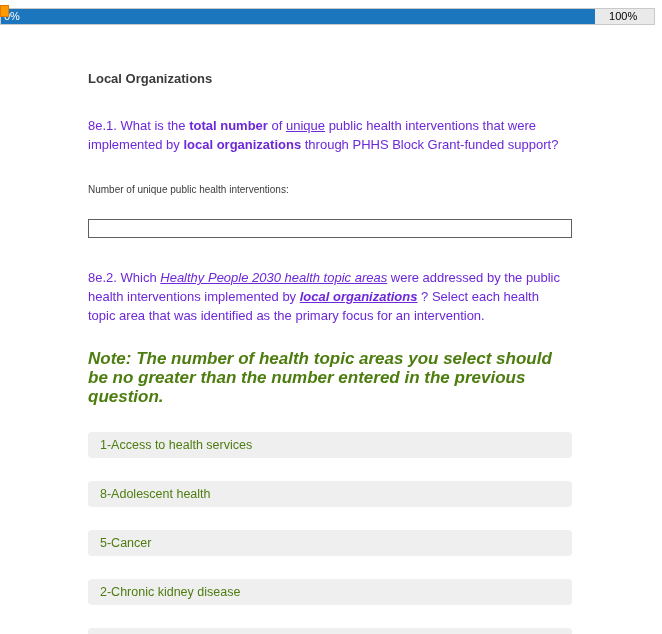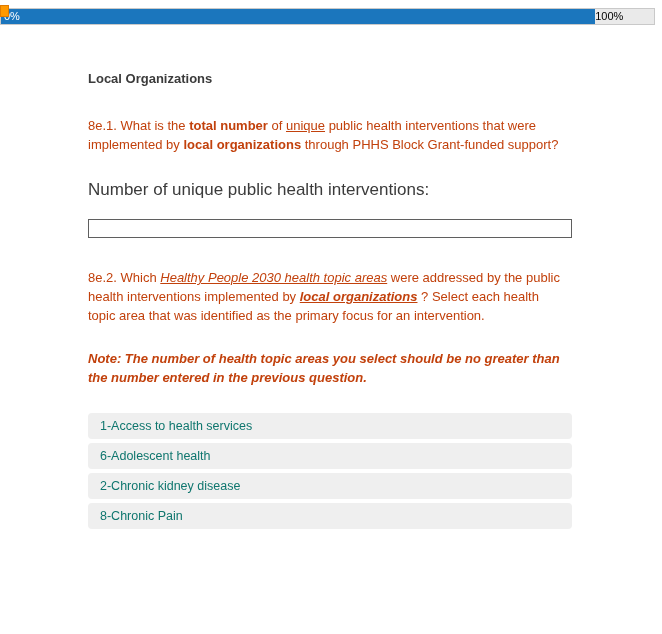--- a/index.html
+++ b/index.html
@@ -41,75 +41,75 @@
     padding-left: 3px;
     box-sizing: border-box;
     white-space: nowrap;
   }
   .bar-rest {
     flex: 1;
     background: #eaeaea;
     color: #000000;
     font-size: 11px;
     line-height: 15px;
-    text-align: left;
+    text-align: center;
     padding-right: 3px;
     white-space: nowrap;
   }
 
   .content { margin: 0 90px 0 88px; }
 
   .section-heading {
     font-size: 13px;
     font-weight: bold;
     color: #3b3b3b;
     margin: 46px 0 0 0;
   }
   .question {
     font-size: 13px;
-    color: #c2410c;
+    color: #6d28d9;
     line-height: 19px;
     margin: 30px 7px 0 0;
   }
   .input-label {
-    font-size: 17px;
+    font-size: 10px;
     color: #3b3b3b;
     line-height: 19px;
     margin: 26px 0 0 0;
   }
   .text-input {
     display: block;
     width: 100%;
     box-sizing: border-box;
     height: 19px;
     margin-top: 20px;
     border: 1px solid #5f5f5f;
     border-radius: 0;
     font-size: 12px;
     padding: 1px 4px;
     font-family: "Liberation Sans", sans-serif;
   }
   .note {
-    font-size: 13px;
+    font-size: 17px;
     font-weight: bold;
     font-style: italic;
-    color: #c2410c;
+    color: #4d7c0f;
     line-height: 19px;
     margin: 24px 0 0 0;
   }
   .options { margin-top: 26px; }
   .option {
     background: #efefef;
     border-radius: 4px;
     padding: 0 12px;
     height: 26px;
     line-height: 26px;
     font-size: 12.5px;
-    color: #0f766e;
-    margin-bottom: 4px;
+    color: #4d7c0f;
+    margin-bottom: 23px;
     cursor: pointer;
   }
 </style>
 </head>
 <body>
 
 <div class="favicon"></div>
 
 <div class="progress-row">
   <div class="bar-fill">
@@ -133,25 +133,28 @@
   <p class="question"><span>8e.2. Which </span><span style="font-style: italic; text-decoration: underline;">Healthy People 2030 health topic areas</span><span> were addressed by the public health interventions implemented by </span><span style="font-weight: bold; font-style: italic; text-decoration: underline;">local organizations</span><span> ? Select each health topic area that was identified as the primary focus for an intervention.</span></p>
 
   <p class="note">Note: The number of health topic areas you select should be no greater than the number entered in the previous question.</p>
 
   <div class="options">
   <div class="option">
     <span class="option-label">1-Access to health services</span>
   </div>
 
   <div class="option">
-    <span class="option-label">6-Adolescent health</span>
+    <span class="option-label">8-Adolescent health</span>
   </div>
 
 
 
+  <div class="option">
+    <span class="option-label">5-Cancer</span>
+  </div>
 
   <div class="option">
     <span class="option-label">2-Chronic kidney disease</span>
   </div>
 
   <div class="option">
     <span class="option-label">8-Chronic Pain</span>
   </div>
 
 </div>

